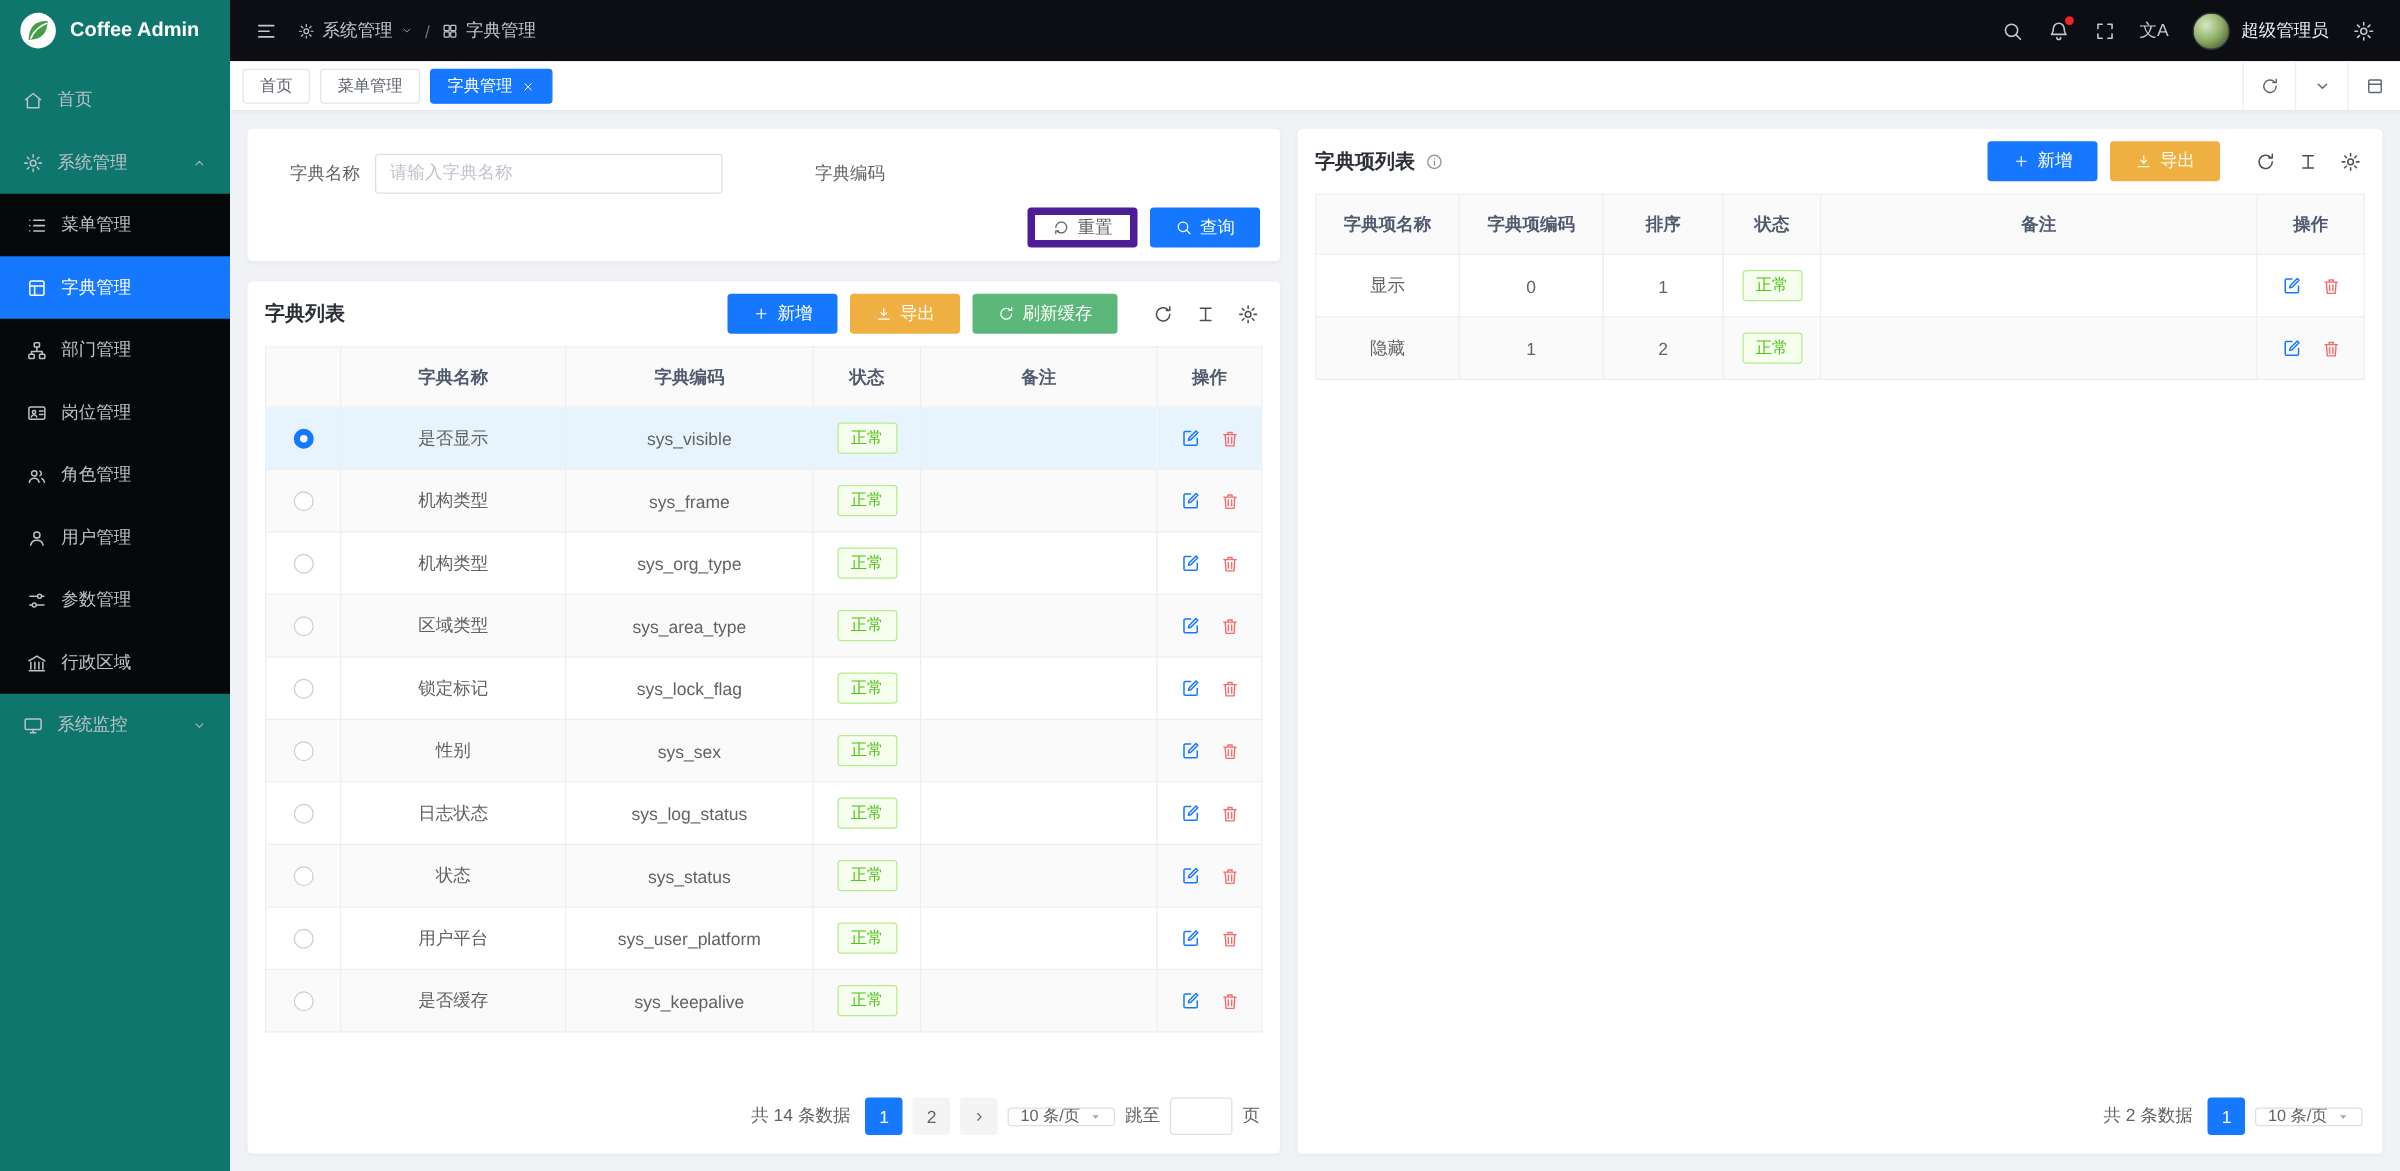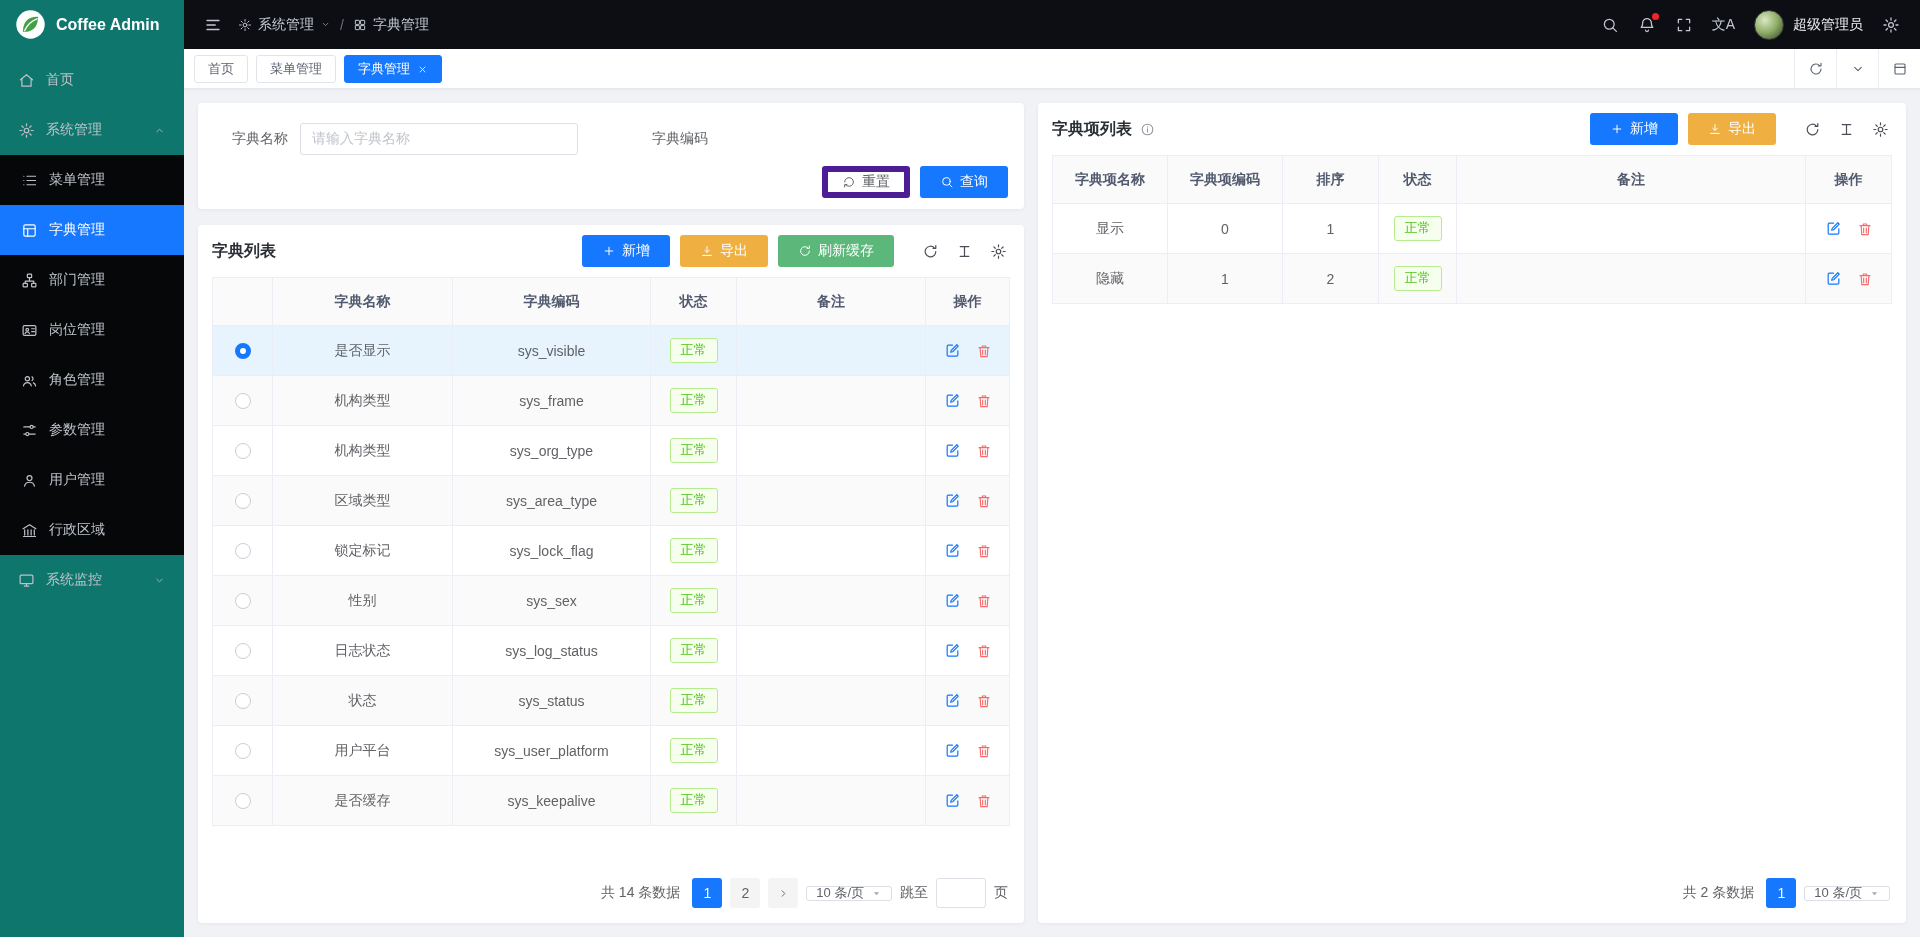--- a/index.html
+++ b/index.html
@@ -200,35 +200,35 @@
                 <circle cx="9" cy="9.5" r="3"></circle>
                 <path d="M3.5 19.5c.7-3 3-4.5 5.5-4.5s4.8 1.5 5.5 4.5"></path>
                 <path d="M15.5 6.9a3 3 0 010 5.2M17.5 15.3c1.8.8 2.8 2.2 3.1 4.2"></path>
               </svg>
             </span>
             <span class="mi-label">角色管理</span>
           </div>
           <div class="menu-item">
             <span class="mi-icon">
               <svg viewBox="0 0 24 24" fill="none" stroke="currentColor" stroke-width="1.7" stroke-linecap="round" stroke-linejoin="round">
+                <circle cx="12" cy="8.5" r="3.5"></circle>
+                <path d="M5 20c.8-3.8 3.7-5.5 7-5.5s6.2 1.7 7 5.5"></path>
+              </svg>
+            </span>
+            <span class="mi-label">用户管理</span>
+          </div>
+          <div class="menu-item">
+            <span class="mi-icon">
+              <svg viewBox="0 0 24 24" fill="none" stroke="currentColor" stroke-width="1.7" stroke-linecap="round" stroke-linejoin="round">
                 <path d="M4 7h8.5M17.5 7H20M4 17h2.5M11.5 17H20"></path>
                 <circle cx="15" cy="7" r="2.2"></circle>
                 <circle cx="9" cy="17" r="2.2"></circle>
               </svg>
             </span>
             <span class="mi-label">参数管理</span>
-          </div>
-          <div class="menu-item">
-            <span class="mi-icon">
-              <svg viewBox="0 0 24 24" fill="none" stroke="currentColor" stroke-width="1.7" stroke-linecap="round" stroke-linejoin="round">
-                <circle cx="12" cy="8.5" r="3.5"></circle>
-                <path d="M5 20c.8-3.8 3.7-5.5 7-5.5s6.2 1.7 7 5.5"></path>
-              </svg>
-            </span>
-            <span class="mi-label">用户管理</span>
           </div>
           <div class="menu-item">
             <span class="mi-icon">
               <svg viewBox="0 0 24 24" fill="none" stroke="currentColor" stroke-width="1.7" stroke-linecap="round" stroke-linejoin="round">
                 <path d="M3 9.5L12 4l9 5.5"></path>
                 <path d="M5.2 11v7.5M9.7 11v7.5M14.3 11v7.5M18.8 11v7.5M3.5 20.5h17"></path>
               </svg>
             </span>
             <span class="mi-label">行政区域</span>
           </div>

